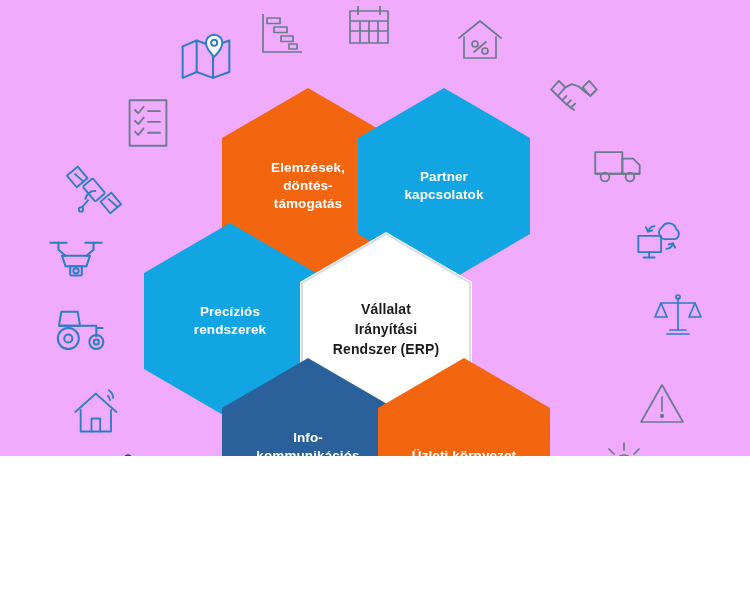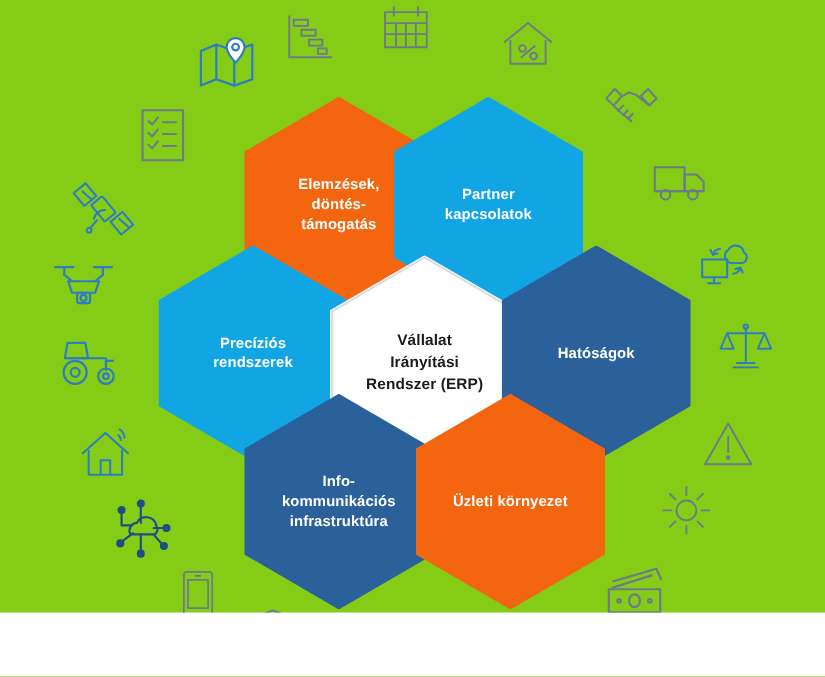--- a/index.html
+++ b/index.html
@@ -8,22 +8,22 @@
     padding: 0;
     background: #ffffff;
   }
   body {
     font-family: "Liberation Sans", sans-serif;
     -webkit-font-smoothing: antialiased;
   }
   #stage {
     position: relative;
     width: 750px;
-    height: 557px;
-    background: #84cc16;
+    height: 456px;
+    background: #f0abfc;
     overflow: hidden;
   }
 
   
   .icon-layer {
     position: absolute;
     inset: 0;
     z-index: 1;
     pointer-events: none;
   }
@@ -376,23 +376,20 @@
       <span class="hex-outline">
         <svg viewBox="0 0 172 196" fill="#ffffff" stroke="#D9DCE0" stroke-width="2">
           <polygon points="86,2 170,51 170,145 86,194 2,145 2,51"></polygon>
         </svg>
       </span>
       <span class="hex-label">Vállalat
 Irányítási
 Rendszer (ERP)</span>
     </div>
 
-    <div class="hex" id="hex-mid-right" style="background: rgb(43, 97, 155);">
-      <span class="hex-label" style="color: rgb(255, 255, 255);">Hatóságok</span>
-    </div>
 
     <div class="hex" id="hex-bottom-left" style="background: rgb(43, 97, 155);">
       <span class="hex-label" style="color: rgb(255, 255, 255);">Info-
 kommunikációs
 infrastruktúra</span>
     </div>
 
     <div class="hex" id="hex-bottom-right" style="background: rgb(244, 101, 15);">
       <span class="hex-label" style="color: rgb(255, 255, 255);">Üzleti környezet</span>
     </div>

